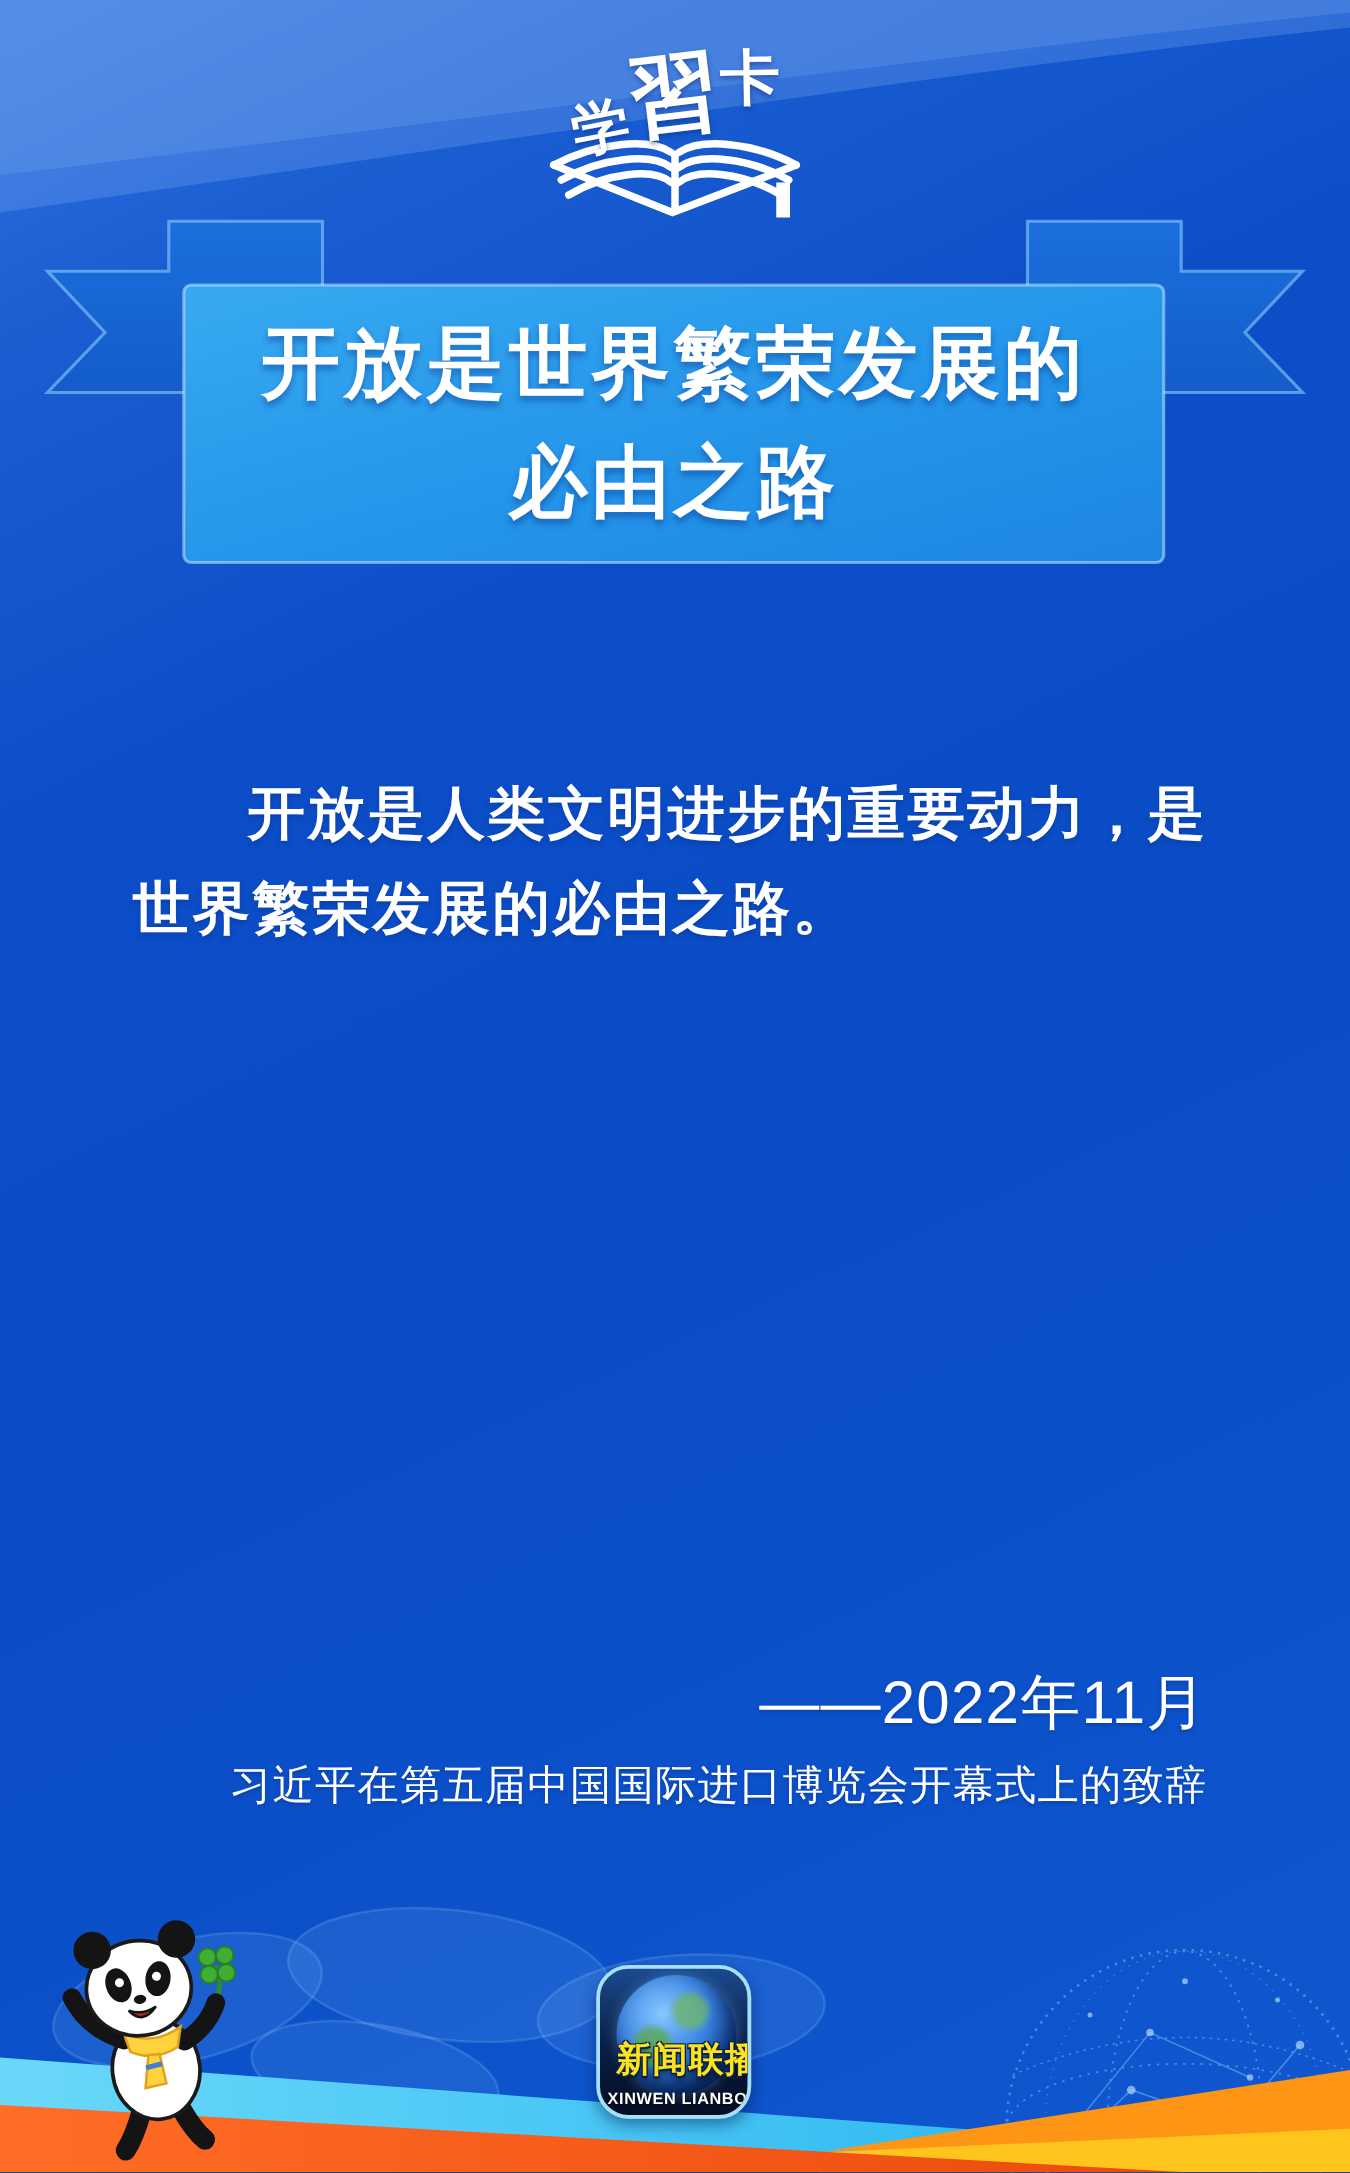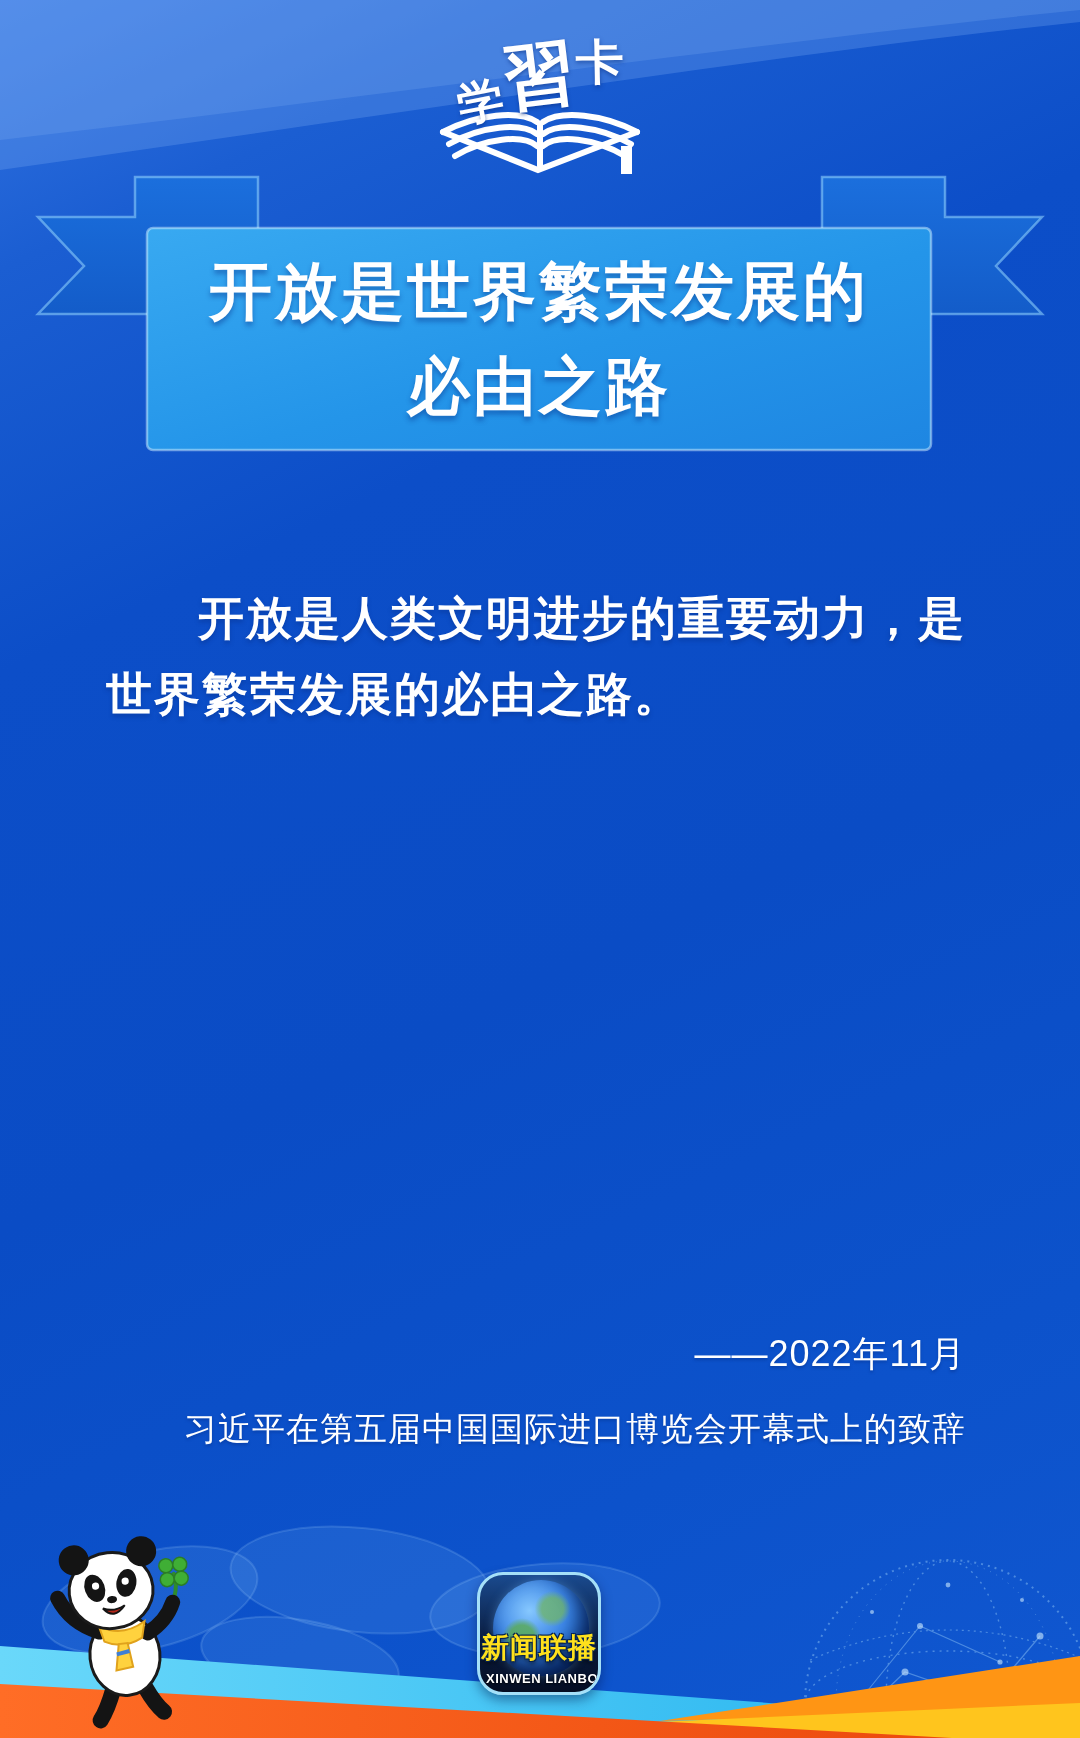--- a/index.html
+++ b/index.html
@@ -27,34 +27,34 @@
   .ribbon-title{
     position:absolute; left:147px; top:228px; width:784px; height:222px; z-index:6;
     display:flex; flex-direction:column; align-items:center; justify-content:center;
     color:#fff; font-weight:bold; text-align:center;
     font-size:63px; letter-spacing:3px; line-height:95px;
     text-shadow:0 4px 5px rgba(8,50,140,.45);
   }
 
   
   .quote{
-    position:absolute; left:106px; top:580px; width:870px; z-index:5;
+    position:absolute; left:106px; top:612px; width:870px; z-index:5;
     color:#fff; font-size:46px; letter-spacing:2px; line-height:79px;
     text-shadow:0 3px 4px rgba(6,40,120,.35);
   }
   .quote p{margin:0; text-indent:2em; word-break:break-all;}
   .quote p.para1{font-weight:bold; margin-bottom:46px; line-height:76px;}
   .quote b{font-weight:bold;}
 
   
   .attribution{
     position:absolute; right:114px; top:1330px; z-index:5; text-align:right; color:#fff;
     text-shadow:0 2px 3px rgba(6,40,120,.4);
   }
-  .attribution .date{font-size:36px; letter-spacing:1px; margin-bottom:28px;}
+  .attribution .date{font-size:48px; letter-spacing:1px; margin-bottom:12px;}
   .attribution .source{font-size:33px; letter-spacing:1px;text-align:center;}
 
   
   .app-icon{
     position:absolute; left:477px; top:1572px; width:124px; height:123px; z-index:8;
     border-radius:26px; border:3px solid #a5e0f8; box-sizing:border-box;
     background:linear-gradient(180deg,#1a4a8e 0%,#0b1f44 52%,#050d22 100%);
     box-shadow:0 5px 12px rgba(0,20,70,.45); overflow:hidden;
   }
   .earth{
@@ -62,20 +62,21 @@
     background:
       radial-gradient(circle at 30% 60%, rgba(90,170,90,.85) 0 14%, rgba(90,170,90,0) 22%),
       radial-gradient(circle at 62% 30%, rgba(110,180,110,.8) 0 12%, rgba(110,180,110,0) 20%),
       radial-gradient(circle at 38% 32%, #86c8ff 0%, #3b84e4 42%, #114a9e 72%, #071f4a 100%);
     box-shadow:inset -6px -10px 18px rgba(0,0,30,.55), 0 0 10px rgba(120,190,255,.35);
   }
   .icon-cn{
     position:absolute; bottom:25px; left:0; width:100%; text-align:center; z-index:2;
     font-size:28px; font-weight:bold; color:#ffe11c; letter-spacing:1px;
     text-shadow:1px 1px 0 #06224f,-1px 1px 0 #06224f,1px -1px 0 #06224f,-1px -1px 0 #06224f,0 3px 4px rgba(0,0,0,.6);
+    padding-left:12px;
   }
   .icon-en{
     position:absolute; bottom:6px; left:0; width:100%; text-align:right; z-index:2;
     font-size:13px; font-weight:bold; color:#fff; letter-spacing:.5px;
     text-shadow:0 1px 2px rgba(0,0,0,.8);
   }
 
   .z1{z-index:1}.z2{z-index:2}.z4{z-index:4}
 </style>
 </head>

